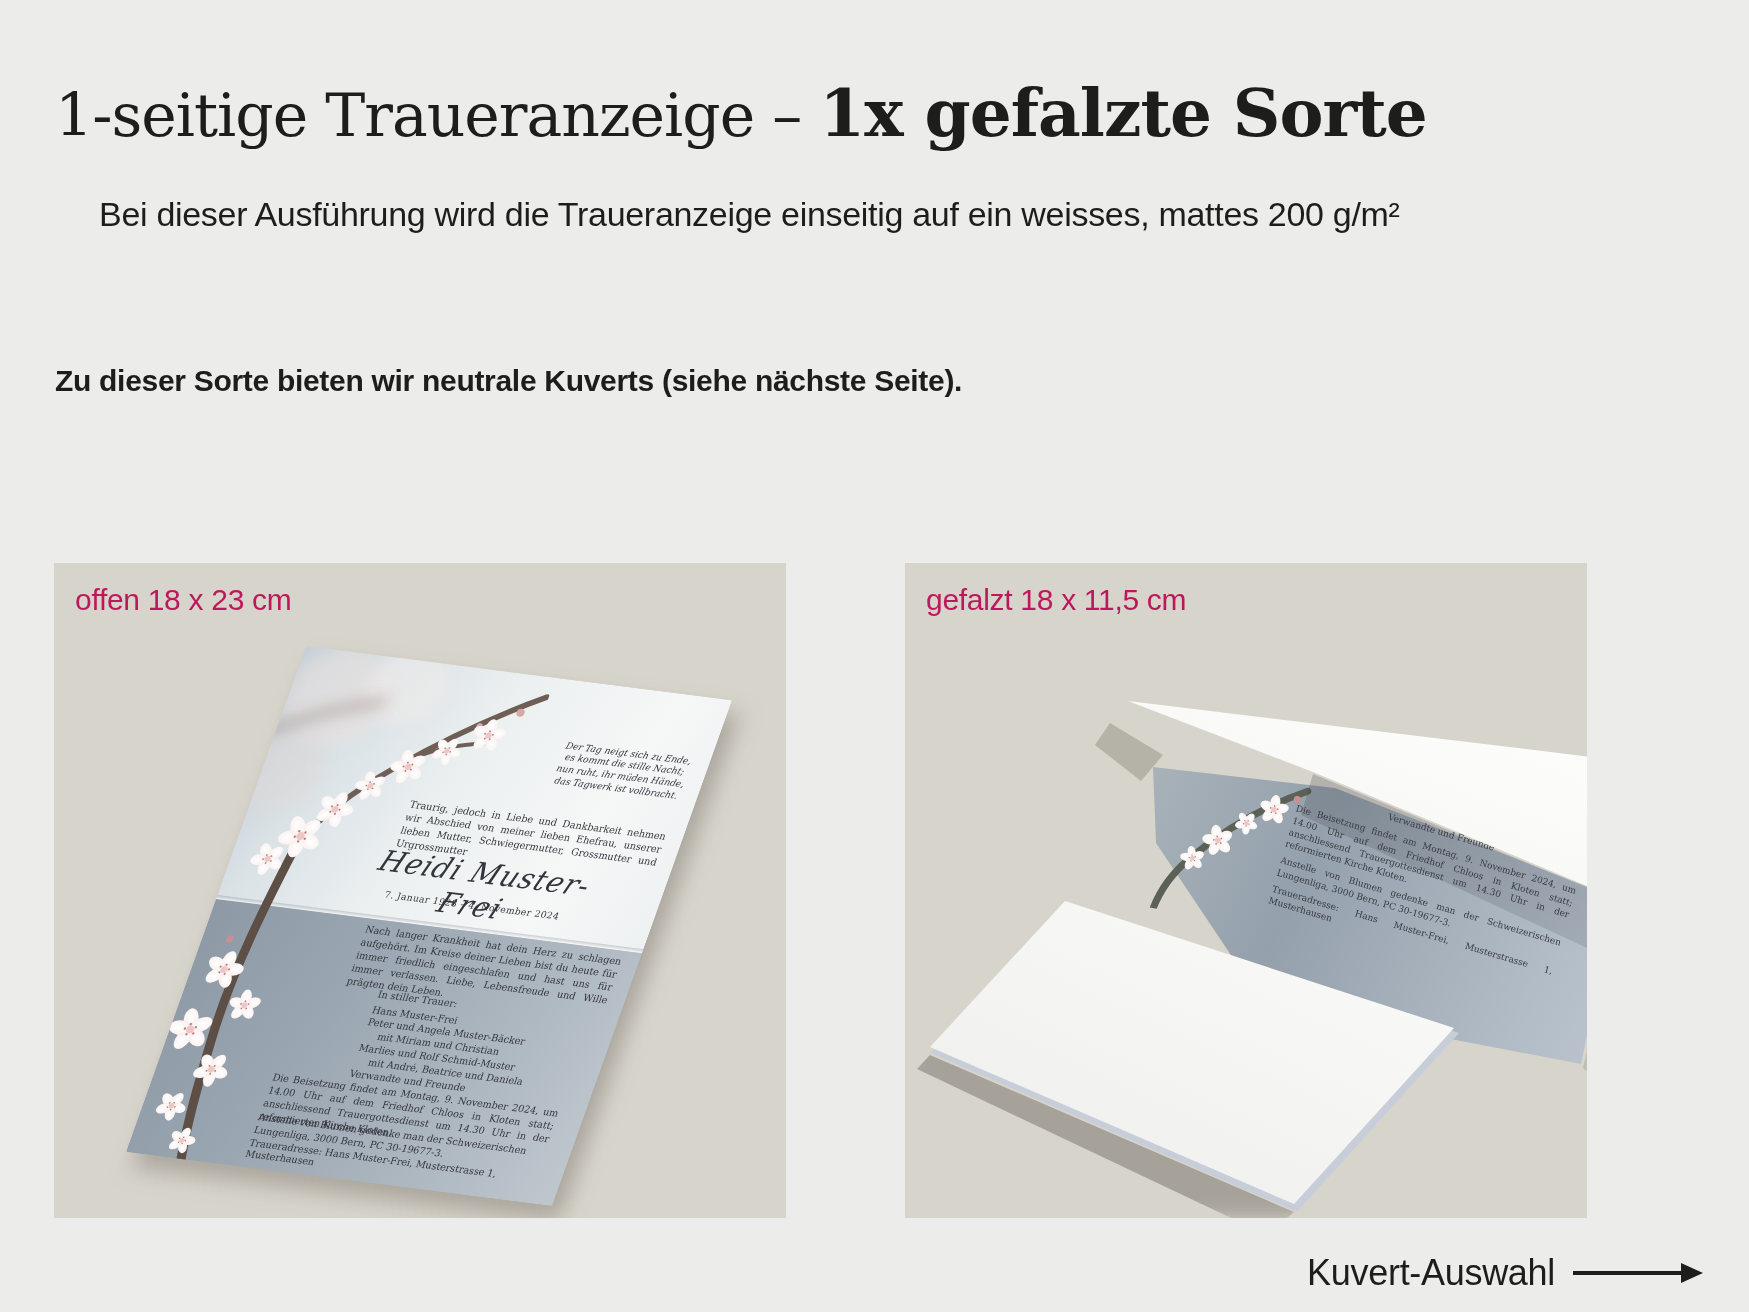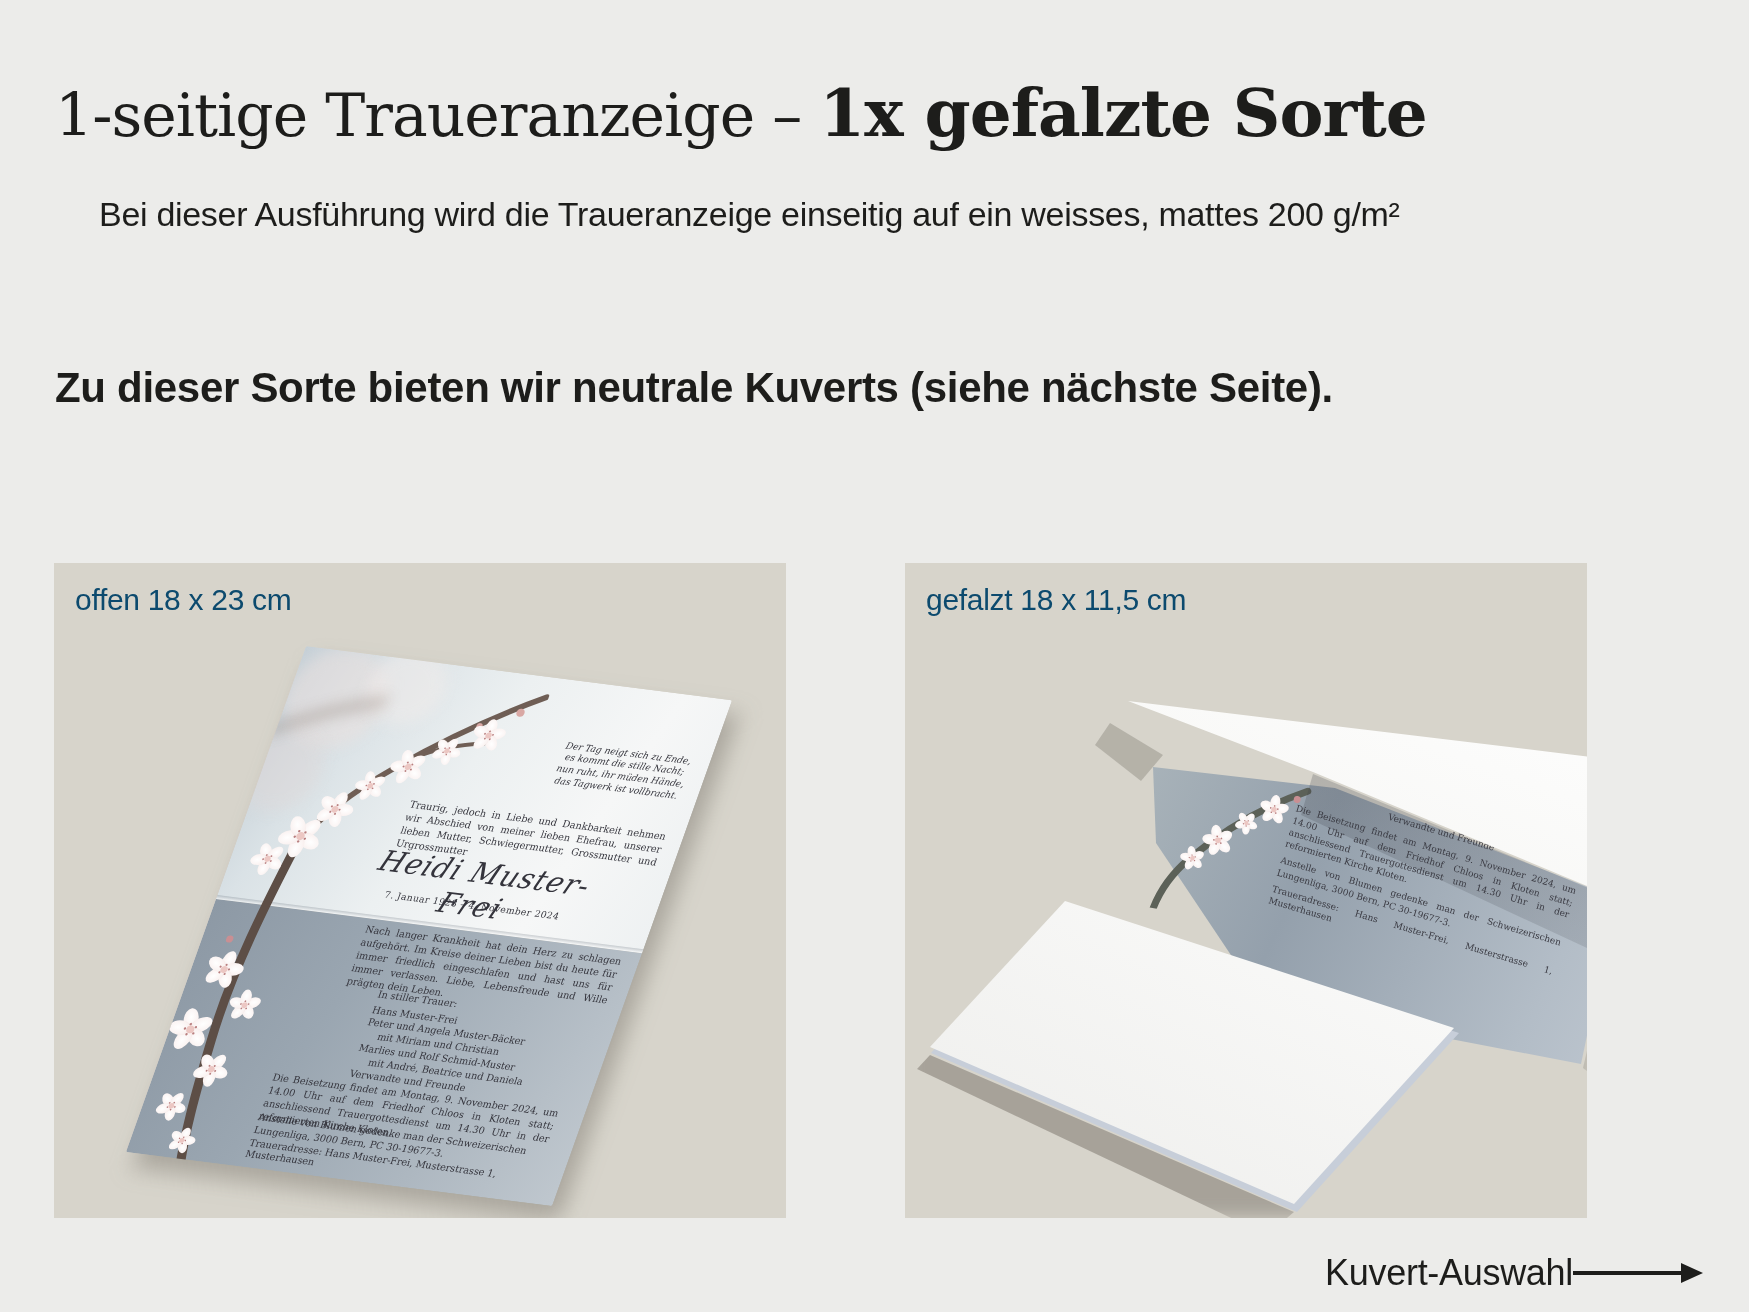--- a/index.html
+++ b/index.html
@@ -6,27 +6,27 @@
   body{background:#ececea;}
   .page{position:relative;width:1749px;height:1312px;background:#ececea;overflow:hidden;
         font-family:"Liberation Sans", sans-serif;color:#1d1d1b;}
 
   
   .title{position:absolute;left:55px;top:50px;white-space:nowrap;
          font-family:"DejaVu Serif", serif;letter-spacing:-1px;line-height:84px;}
   .title .t-reg{font-size:60px;font-weight:400;}
   .title .t-bold{font-size:66px;font-weight:700;}
   .lead{position:absolute;left:55px;top:190px;font-size:34px;line-height:48px;letter-spacing:-0.3px;color:#1d1d1b;margin-left:44px;}
-  .note{position:absolute;left:55px;top:364px;font-size:42px;font-weight:700;letter-spacing:-0.3px;}
+  .note{position:absolute;left:55px;top:364px;font-size:30px;font-weight:700;letter-spacing:-0.3px;}
 
   
   .panel{position:absolute;top:563px;height:655px;background:#d7d4cb;overflow:hidden;}
   .panel-open{left:54px;width:732px;}
   .panel-folded{left:905px;width:682px;}
-  .panel-label{position:absolute;left:21px;top:20px;font-size:30px;color:#0c4a6e;letter-spacing:-0.3px;}
+  .panel-label{position:absolute;left:21px;top:20px;font-size:30px;color:#be185d;letter-spacing:-0.3px;}
 
   
   .open-card-shadow{position:absolute;left:252px;top:83px;width:430px;height:510px;
     transform-origin:0 0;transform:matrix(0.991,0.126,-0.353,0.992,0,0) translate(12px,14px);
     background:rgba(108,103,94,0.42);filter:blur(11px);}
   .open-card{position:absolute;left:252px;top:83px;width:430px;height:510px;
     transform-origin:0 0;transform:matrix(0.991,0.126,-0.353,0.992,0,0);
     overflow:hidden;border-radius:2px;}
   .half-top{position:absolute;left:0;right:0;top:0;height:50%;
     background:linear-gradient(108deg,#c6d0d7 0%,#dae2e6 18%,#ecf0f1 45%,#f6f7f7 75%,#eef1f2 100%);}
@@ -70,21 +70,21 @@
     background:linear-gradient(200deg,#ffffff 8%,#f7f7f5 45%,#ebebe8 78%,#dedeba0;
     );
     background:linear-gradient(200deg,#ffffff 8%,#f7f7f5 45%,#ebebe8 78%,#dddcd8 100%);}
   .sh-front{clip-path:polygon(25px 492px,389px 649px,362px 672px,12px 506px);
     background:rgba(108,103,94,0.45);filter:blur(9px);}
   .front-sliver{clip-path:polygon(162px 342px,554px 470px,392px 649px,26px 490px);background:#c7ced9;}
   .front-card{clip-path:polygon(160px 338px,549px 465px,389px 641px,25px 484px);
     background:linear-gradient(205deg,#fefefe 0%,#fafaf9 45%,#ededeb 100%);}
 
   
-  .footer{position:absolute;right:44px;bottom:18px;display:flex;align-items:center;gap:0;
+  .footer{position:absolute;right:44px;bottom:18px;display:flex;align-items:center;gap:18px;
     font-size:36px;letter-spacing:-0.3px;color:#1d1d1b;cursor:pointer;}
   .footer svg{display:block;}
 </style>
 </head>
 <body>
 
 <div class="page">
 
   <svg width="0" height="0" style="position:absolute">
     <defs>

